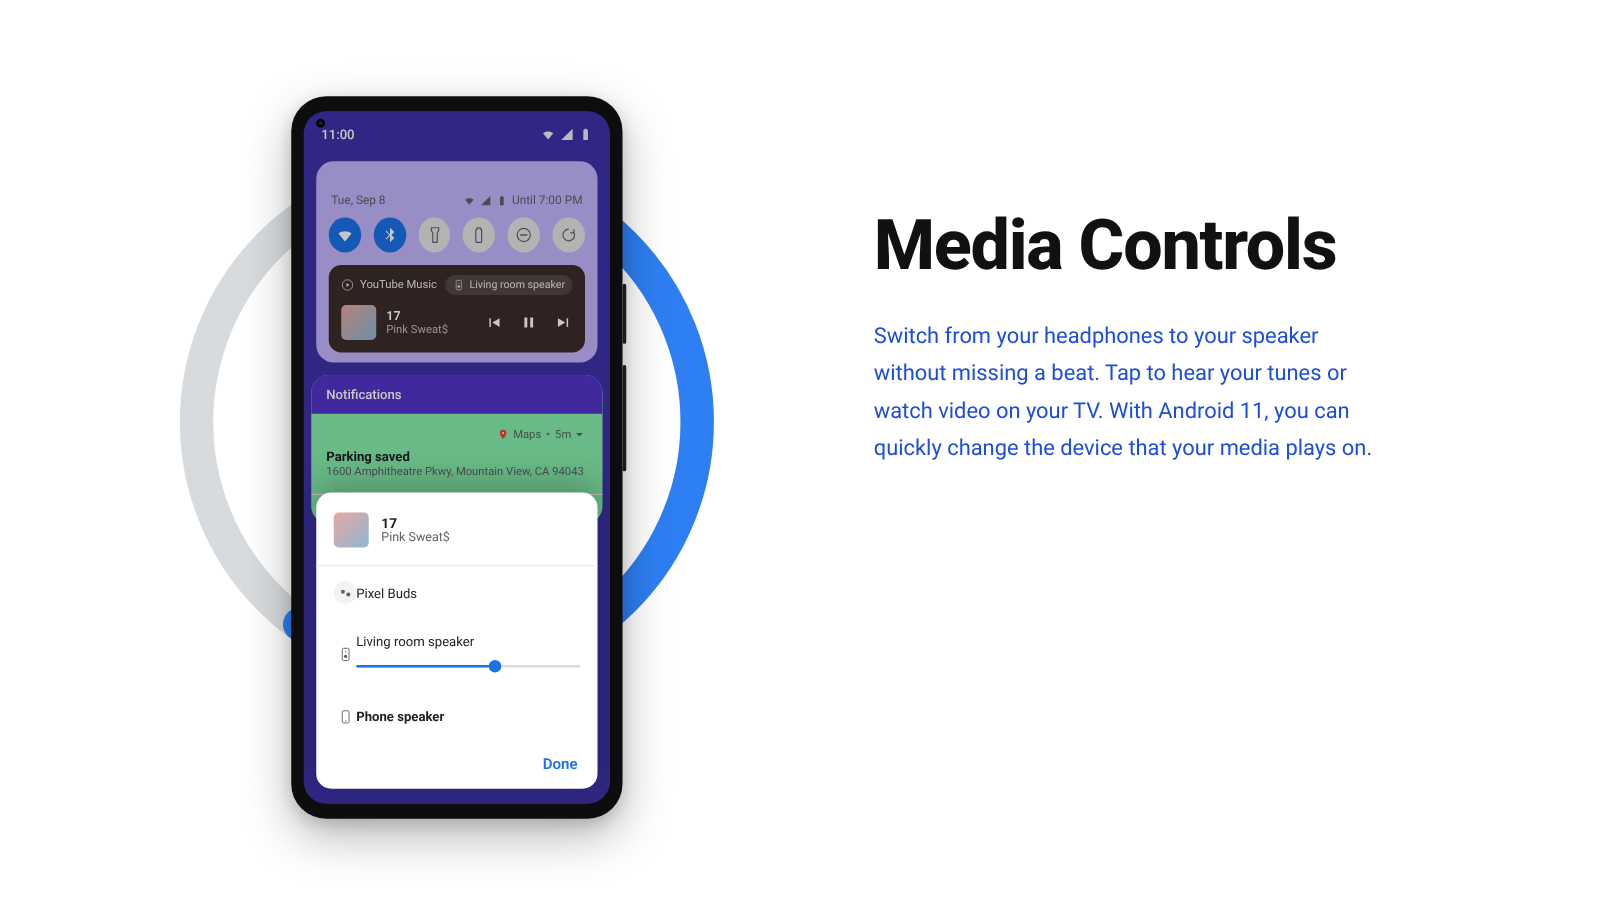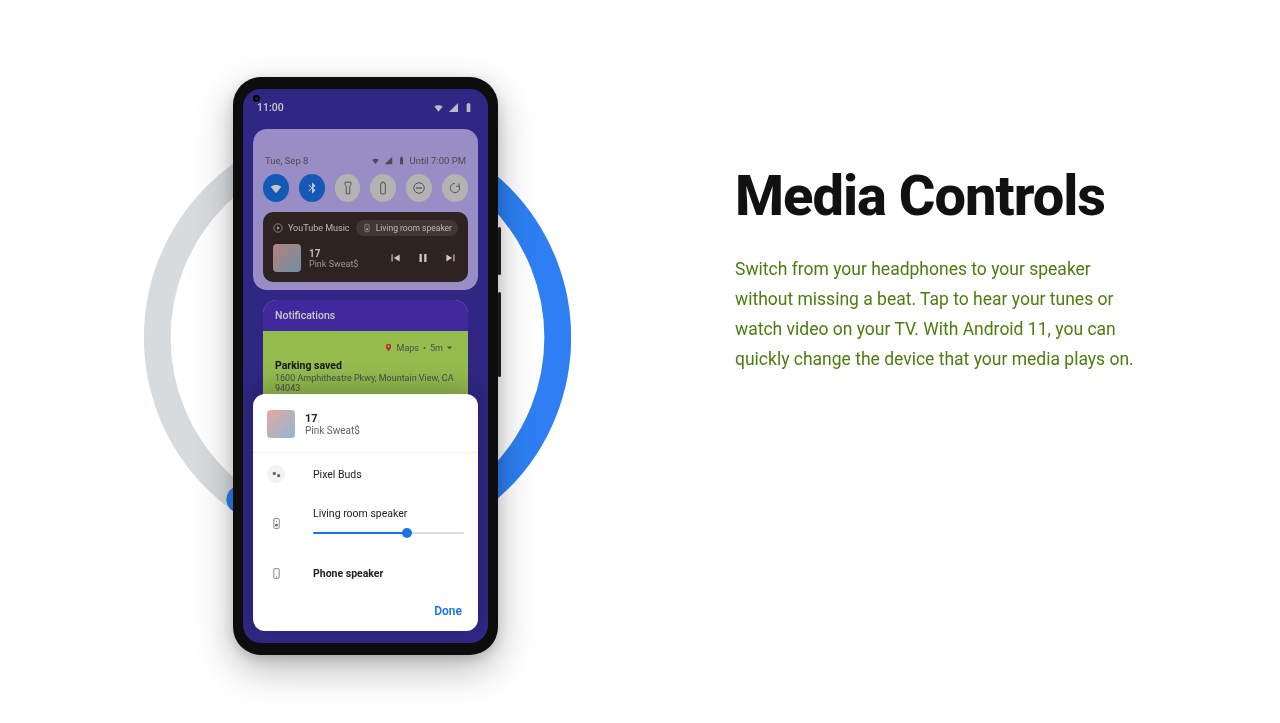--- a/index.html
+++ b/index.html
@@ -31,56 +31,56 @@
   .media-head .left { display: flex; align-items: center; gap: 5px; }
   .media-head .right { display: flex; align-items: center; gap: 4px; background: rgba(255,255,255,.13); padding: 3px 6px; border-radius: 10px; font-size: 8.5px; }
   .media-head svg { width: 10px; height: 10px; fill: #eae5e3; }
   .media-body { display: flex; align-items: center; margin-top: 8px; }
   .album { width: 28px; height: 28px; border-radius: 4px; background: linear-gradient(135deg,#e8a7a0,#8cb8d6); margin-right: 8px; }
   .track-info { flex: 1; min-width: 0; }
   .track-title { font-size: 10px; font-weight: 600; color: #fff; }
   .track-artist { font-size: 9px; color: #c9bfba; }
   .media-ctrls { display: flex; align-items: center; gap: 14px; }
   .media-ctrls svg { width: 14px; height: 14px; fill: #fff; }
-  .notif-panel { position: relative; margin: 10px 20px 0; background: #bef264; border-radius: 14px; overflow: hidden; z-index: 4; }
+  .notif-panel { position: relative; margin: 10px 6px 0; background: #86efac; border-radius: 14px; overflow: hidden; z-index: 4; }
   .np-header { background: #5435c9; color: #fff; font-size: 10.5px; font-weight: 500; padding: 9px 12px; }
   .np-item { padding: 10px 12px 12px; border-bottom: 1px solid #eceef0; }
   .np-line1 { display: flex; align-items: center; justify-content: flex-end; font-size: 9px; color: #5f6368; }
   .np-line1 .left { display: flex; align-items: center; gap: 4px; }
   .np-line1 svg.exp { width: 13px; height: 13px; fill: #5f6368; }
   .pin { width: 9px; height: 9px; }
   .np-title { font-size: 10.5px; font-weight: 700; margin-top: 5px; color: #202124; }
   .np-sub { font-size: 9px; color: #5f6368; margin-top: 1px; }
   .np-item.cut { padding-bottom: 0; border-bottom: none; }
   .np-item.cut .np-line1 { color: #5f6368; }
   .gm { width: 11px; height: 8px; display: inline-block; }
 
   .sheet { position: absolute; left: 10px; right: 10px; bottom: 12px; background: #fff; border-radius: 12px; box-shadow: 0 -8px 24px rgba(0,0,0,.22); z-index: 20; padding: 12px 0 8px; }
   .sh-track { display: flex; align-items: center; gap: 10px; padding: 4px 14px 14px; border-bottom: 1px solid #eceef0; }
   .sh-album { width: 28px; height: 28px; border-radius: 4px; background: linear-gradient(135deg,#e8a7a0,#8cb8d6); }
   .sh-track-info .a { font-size: 11px; font-weight: 700; color: #202124; }
   .sh-track-info .b { font-size: 10px; color: #5f6368; }
-  .dev { display: flex; align-items: center; gap: 28px; padding: 12px 14px; }
+  .dev { display: flex; align-items: center; gap: 0; padding: 12px 14px; }
   .dev-ic { width: 18px; height: 18px; border-radius: 50%; display: flex; align-items: center; justify-content: center; }
   .dev-ic svg { width: 13px; height: 13px; fill: #5f6368; }
   .dev-ic.buds { background: #f1f3f4; border-radius: 50%; }
   .dev-label { font-size: 10.5px; color: #202124; }
   .dev-body { flex: 1; }
   .slider { position: relative; height: 14px; margin-top: 6px; }
   .slider-track { position: absolute; left: 0; right: 0; top: 6px; height: 2px; background: #dadce0; border-radius: 2px; }
   .slider-fill { position: absolute; left: 0; top: 6px; height: 2px; background: #1a73e8; border-radius: 2px; }
   .slider-knob { position: absolute; top: 2px; width: 10px; height: 10px; background: #1a73e8; border-radius: 50%; transform: translateX(-50%); }
   .dev.bold .dev-label { font-weight: 700; }
   .sheet-footer { text-align: right; padding: 6px 16px 4px; }
   .done { color: #1a73e8; font-size: 12px; font-weight: 600; }
 
-  .text-col { position: absolute; left: 735px; top: 165px; width: 420px; }
+  .text-col { position: absolute; left: 699px; top: 165px; width: 420px; }
   .headline { font-size: 56px; font-weight: 800; line-height: 1.12; letter-spacing: -1px; color: #111; }
   .subhead { margin-top: 62px; font-size: 18px; font-weight: 700; color: #202124; }
-  .body { margin-top: 26px; font-size: 17.5px; line-height: 1.72; color: #4d7c0f; max-width: 405px; }
+  .body { margin-top: 26px; font-size: 17.5px; line-height: 1.72; color: #1d4ed8; max-width: 405px; }
 </style>
 </head>
 <body>
 
 <div class="wrap">
 
   <div class="ring">
     <svg viewBox="0 0 100 100">
       <circle cx="50" cy="50" r="45" fill="none" stroke="#d8dbde" stroke-width="6"></circle>
       <circle id="ring-arc" cx="50" cy="50" r="45" fill="none" stroke="#2d7ff3" stroke-width="6" stroke-linecap="round" stroke-dasharray="282.7" stroke-dashoffset="113.1"></circle>

